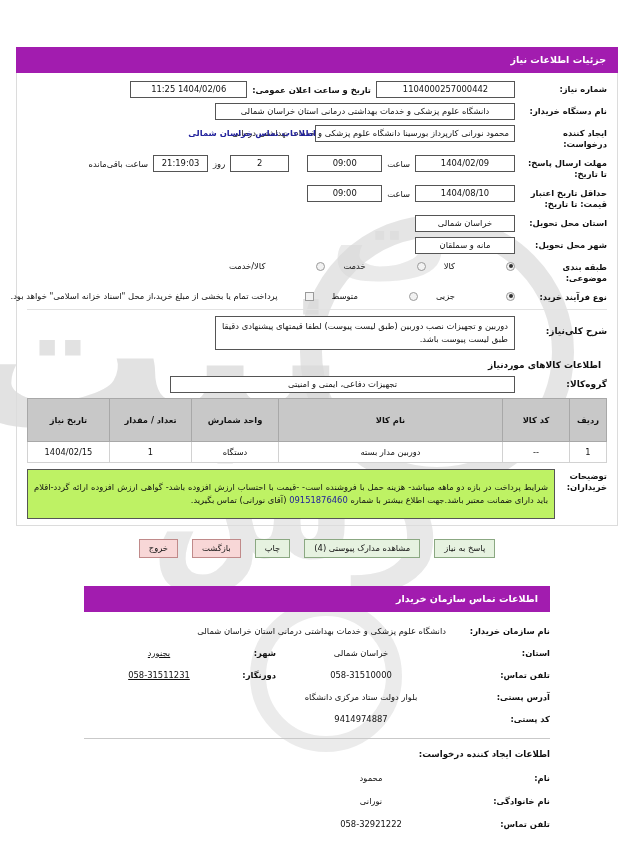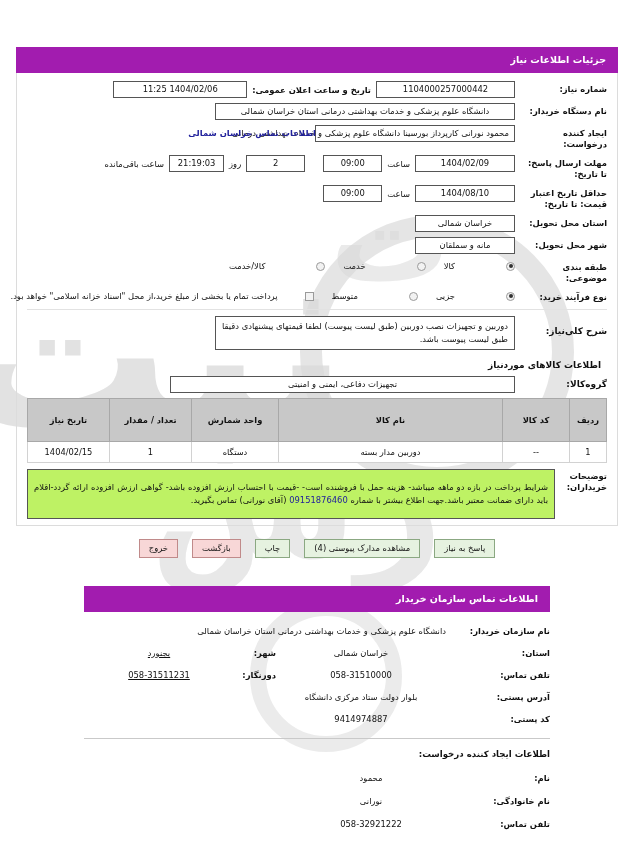--- a/index.html
+++ b/index.html
@@ -124,25 +124,25 @@
     box-sizing: border-box;
     height: 17px;
     line-height: 15px;
     text-align: center;
     font-size: 8.4px;
     padding: 0 5px;
     white-space: nowrap;
     overflow: visible;
   }
   .box-needno { width: 139px; }
-  .box-date   { width: 134px; }
+  .box-date   { width: 117px; }
   .box-creator{ width: 200px; position: relative; }
   .box-wide   { width: 300px; }
   .box-resp   { width: 100px; }
-  .box-hour   { width: 59px; }
+  .box-hour   { width: 75px; }
   .box-days   { width: 59px; }
   .box-rem    { width: 55px; }
   .box-prov   { width: 100px; }
   .box-city   { width: 100px; }
   .box-group  { width: 345px; text-align: center; }
 
   .box-multiline {
     height: auto;
     min-height: 34px;
     line-height: 13px;

